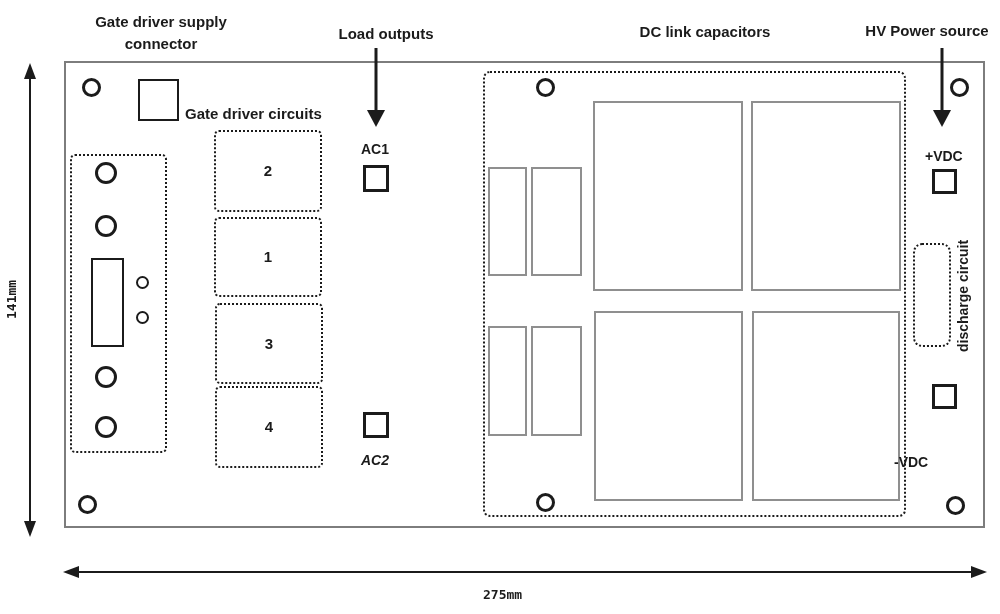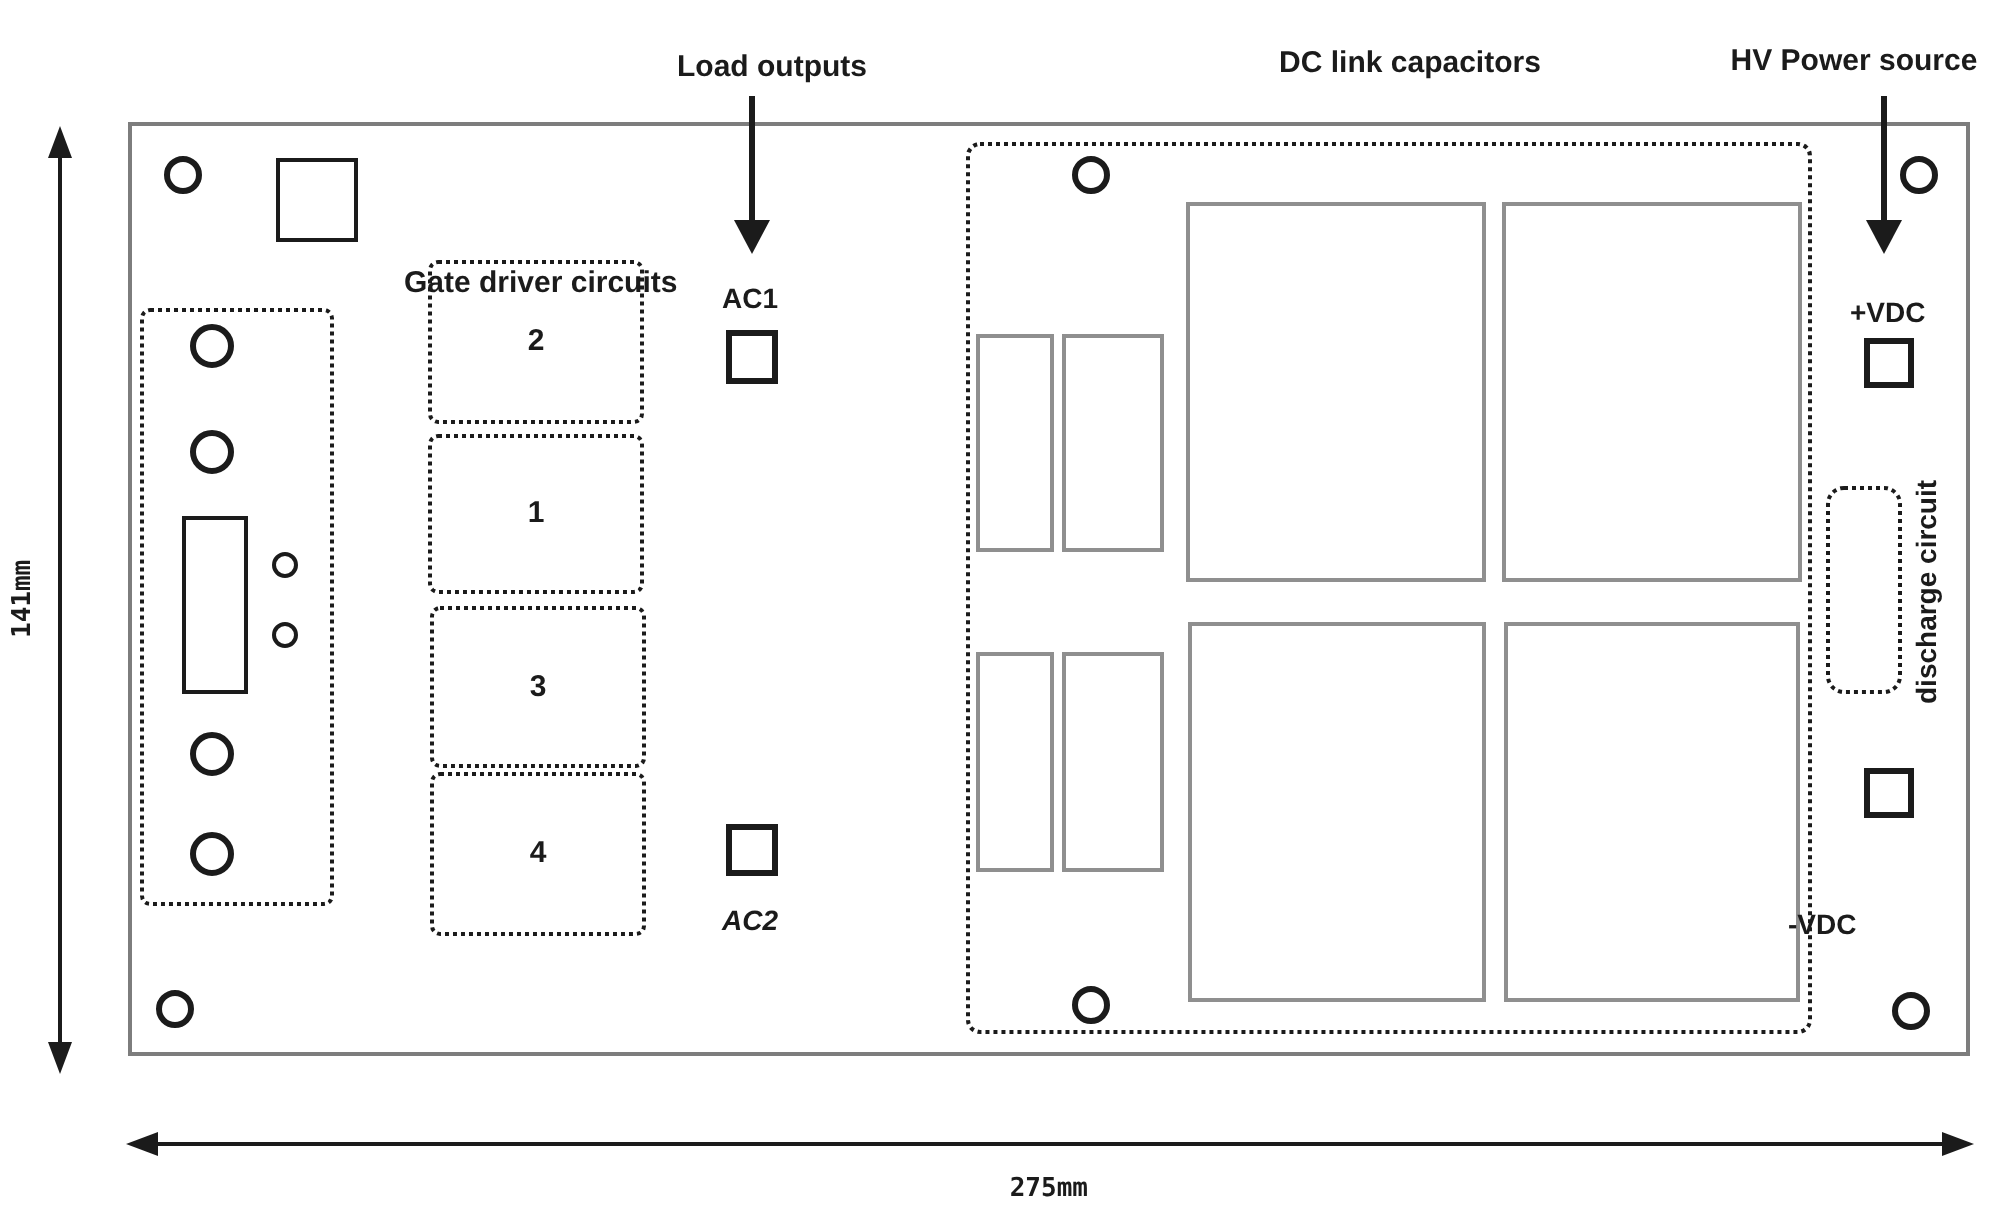--- a/index.html
+++ b/index.html
@@ -71,41 +71,42 @@
   svg .ln{stroke:var(--ink);fill:none;}
   svg .hd{fill:var(--ink);stroke:none;}
 </style>
 </head>
 <body>
 
 <div class="canvas">
 
   <div class="abs board" style="left:64px;top:61px;width:921px;height:467px;"></div>
 
+  <div class="abs lbl center" style="left:76px;top:11px;width:170px;">Gate driver supply connector</div>
 
   <div class="abs lbl center" style="left:326px;top:23px;width:120px;">Load outputs</div>
 
   <div class="abs lbl center" style="left:620px;top:21px;width:170px;">DC link capacitors</div>
 
   <div class="abs lbl center" style="left:852px;top:20px;width:150px;">HV Power source</div>
 
   <div class="abs hole" style="left:82px;top:78px;width:19px;height:19px;"></div>
   <div class="abs blacksq thin" style="left:138px;top:79px;width:41px;height:42px;"></div>
 
   <div class="abs dotted" style="left:70px;top:154px;width:97px;height:299px;"></div>
   <div class="abs hole" style="left:95px;top:162px;width:22px;height:22px;"></div>
   <div class="abs hole" style="left:95px;top:215px;width:22px;height:22px;"></div>
   <div class="abs blacksq thin" style="left:91px;top:258px;width:33px;height:89px;"></div>
   <div class="abs hole sm" style="left:136px;top:276px;width:13px;height:13px;"></div>
   <div class="abs hole sm" style="left:136px;top:311px;width:13px;height:13px;"></div>
   <div class="abs hole" style="left:95px;top:366px;width:22px;height:22px;"></div>
   <div class="abs hole" style="left:95px;top:416px;width:22px;height:22px;"></div>
   <div class="abs hole" style="left:78px;top:495px;width:19px;height:19px;"></div>
 
-  <div class="abs lbl" style="left:202px;top:103px;margin-top:28px;">Gate driver circuits</div>
+  <div class="abs lbl" style="left:185px;top:103px;">Gate driver circuits</div>
 
   <div class="abs dotted flexc lbl" style="left:214px;top:130px;width:108px;height:82px;">
     <span>2</span>
   </div>
   <div class="abs dotted flexc lbl" style="left:214px;top:217px;width:108px;height:80px;">
     <span>1</span>
   </div>
   <div class="abs dotted flexc lbl" style="left:215px;top:303px;width:108px;height:81px;">
     <span>3</span>
   </div>
@@ -139,21 +140,21 @@
   <div class="abs blacksq" style="left:932px;top:169px;width:25px;height:25px;"></div>
 
   <div class="abs dotted" style="left:913px;top:243px;width:38px;height:104px;border-radius:9px;"></div>
   <div class="abs lbl vtext" style="left:953px;top:238px;height:115px;font-size:14px;">discharge circuit</div>
 
   <div class="abs blacksq" style="left:932px;top:384px;width:25px;height:25px;"></div>
   <div class="abs lbl small-lbl" style="left:894px;top:416px;margin-top:36px;">-VDC</div>
   <div class="abs hole" style="left:946px;top:496px;width:19px;height:19px;"></div>
 
   <div class="abs dim vtext" style="left:4px;top:266px;height:66px;">141mm</div>
-  <div class="abs dim" style="left:454px;top:587px;width:90px;text-align:right;">275mm</div>
+  <div class="abs dim" style="left:483px;top:587px;width:90px;text-align:left;">275mm</div>
 
   <svg class="overlay" width="1000" height="614" viewBox="0 0 1000 614">
 
     <g>
       <line class="ln" x1="376" y1="48" x2="376" y2="111" stroke-width="3"></line>
       <polygon class="hd" points="367,110 385,110 376,127"></polygon>
     </g>
 
     <g>
       <line class="ln" x1="942" y1="48" x2="942" y2="111" stroke-width="3"></line>

